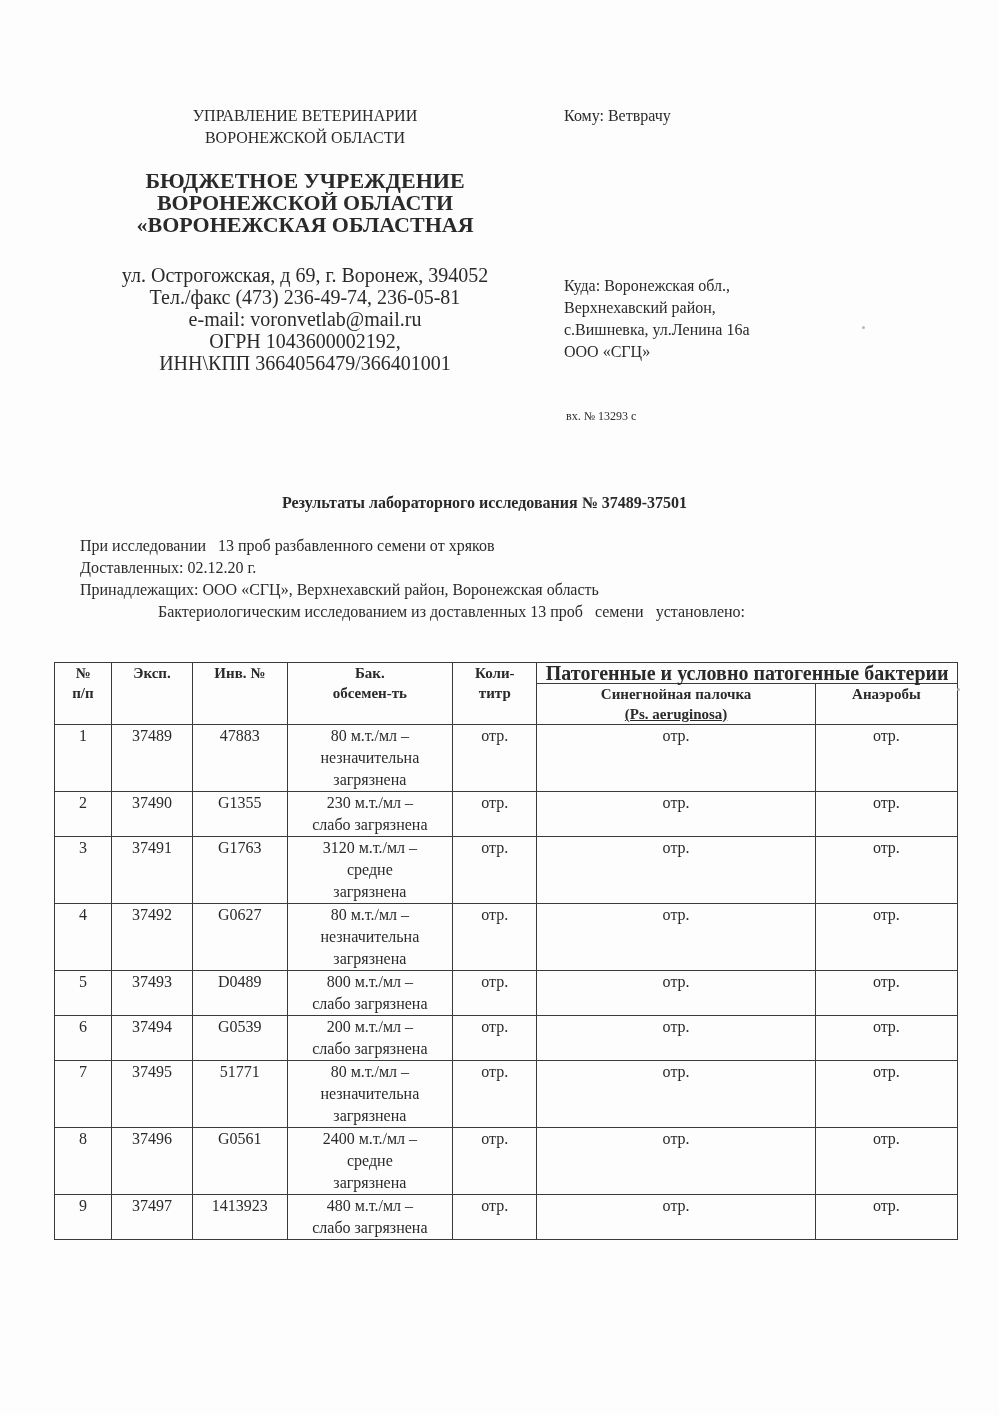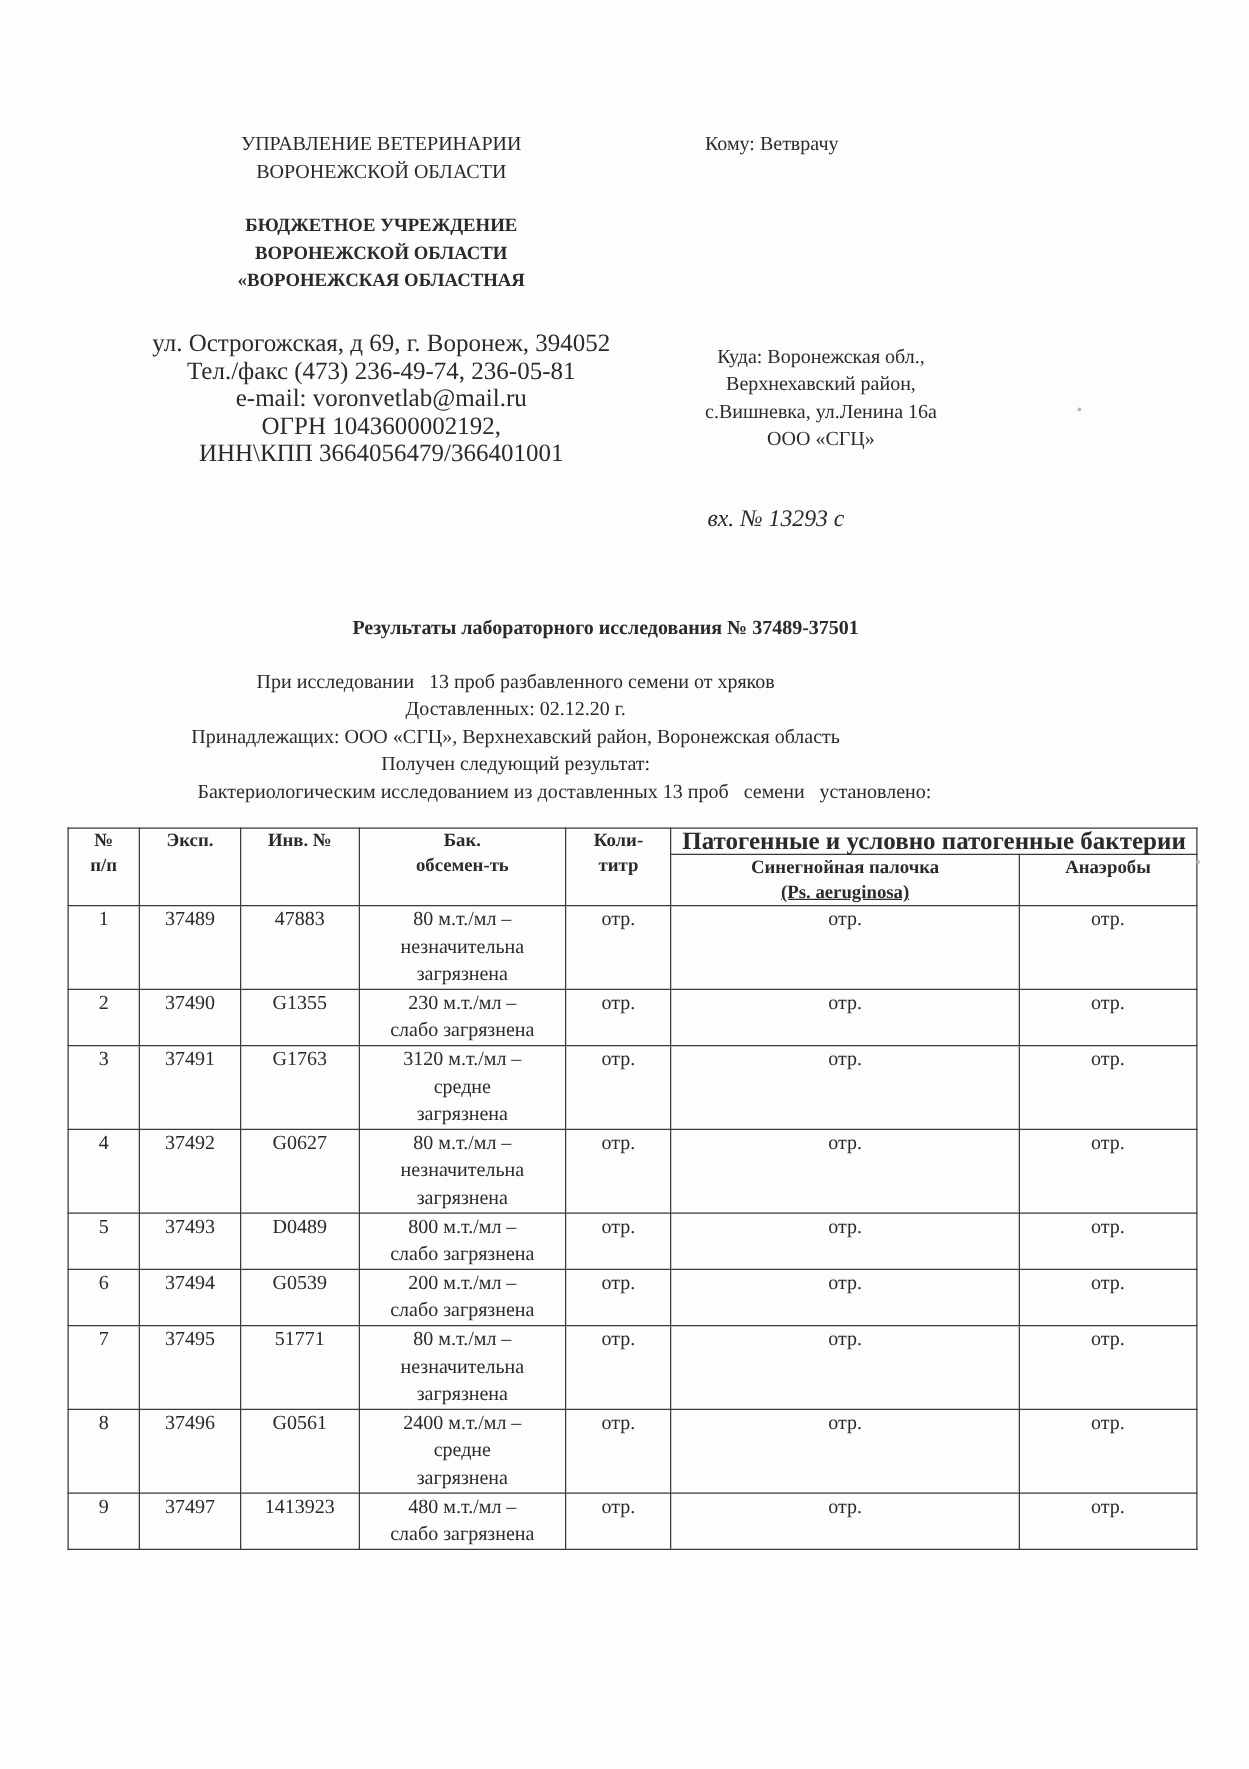--- a/index.html
+++ b/index.html
@@ -1,29 +1,29 @@
 <!DOCTYPE html>
 <html><head>
 <meta charset="utf-8">
 <style>
   html, body { margin: 0; padding: 0; }
   body {
     width: 999px; height: 1415px; background: #fdfdfd; position: relative;
     font-family: "Liberation Serif", "DejaVu Serif", serif; color: #2a2a2a; overflow: hidden;
   }
-  .abs { position: absolute; text-align: center; }
+  .abs { position: absolute; }
   .center { text-align: center; }
   .org { left: 100px; width: 410px; top: 105px; font-size: 16px; line-height: 22px; }
   .org .dept { }
-  .org .inst { margin-top: 21px; font-weight: bold; font-size: 15px; line-height: 22px; }
+  .org .inst { margin-top: 21px; font-weight: bold; font-size: 22px; line-height: 22px; }
   .org .addr { margin-top: 28px; font-size: 20px; line-height: 22px; }
   .org .date { margin-top: 18px; text-decoration: underline; }
   .to { left: 564px; top: 105px; font-size: 16px; line-height: 22px; }
   .where { left: 564px; top: 275px; font-size: 16px; line-height: 22px; }
-  .inno { left: 566px; top: 405px; font-size: 19px; line-height: 22px; font-style: italic; }
+  .inno { left: 566px; top: 405px; font-size: 12px; line-height: 22px; }
   .title { left: 0; width: 959px; top: 494px; font-weight: bold; font-size: 16px; text-align: center; padding-left: 10px; box-sizing: border-box; }
   .info { left: 80px; top: 535px; font-size: 16px; line-height: 22px; }
   .info b { font-weight: normal; }
   .info .indent { padding-left: 78px; }
   table.results {
     position: absolute; left: 54px; top: 662px; width: 904px;
     border-collapse: collapse; font-size: 16px; line-height: 22px;
   }
   table.results td, table.results th {
     border: 1.4px solid #3a3a3a; text-align: center; vertical-align: top; padding: 0 2px;
@@ -69,21 +69,20 @@
 </div>
 
 <div class="abs inno">вх. № 13293 с</div>
 
 <div class="abs title">Результаты лабораторного исследования № 37489-37501</div>
 
 <div class="abs info">
   <div><b>При исследовании</b><span style="white-space:pre">   13 проб разбавленного семени от хряков</span></div>
   <div><b>Доставленных</b><span>: 02.12.20 г.</span></div>
   <div><b>Принадлежащих</b><span>: ООО «СГЦ», Верхнехавский район, Воронежская область</span></div>
-  <div><b>Получен следующий результат</b><span>:</span></div>
   <div class="indent"><b>Бактериологическим исследованием</b><span style="white-space:pre"> из доставленных 13 проб   семени   установлено:</span></div>
 </div>
 
 <table class="results">
   <colgroup>
     <col class="col1">
       <col class="col2">
       <col class="col3">
       <col class="col4">
       <col class="col5">

